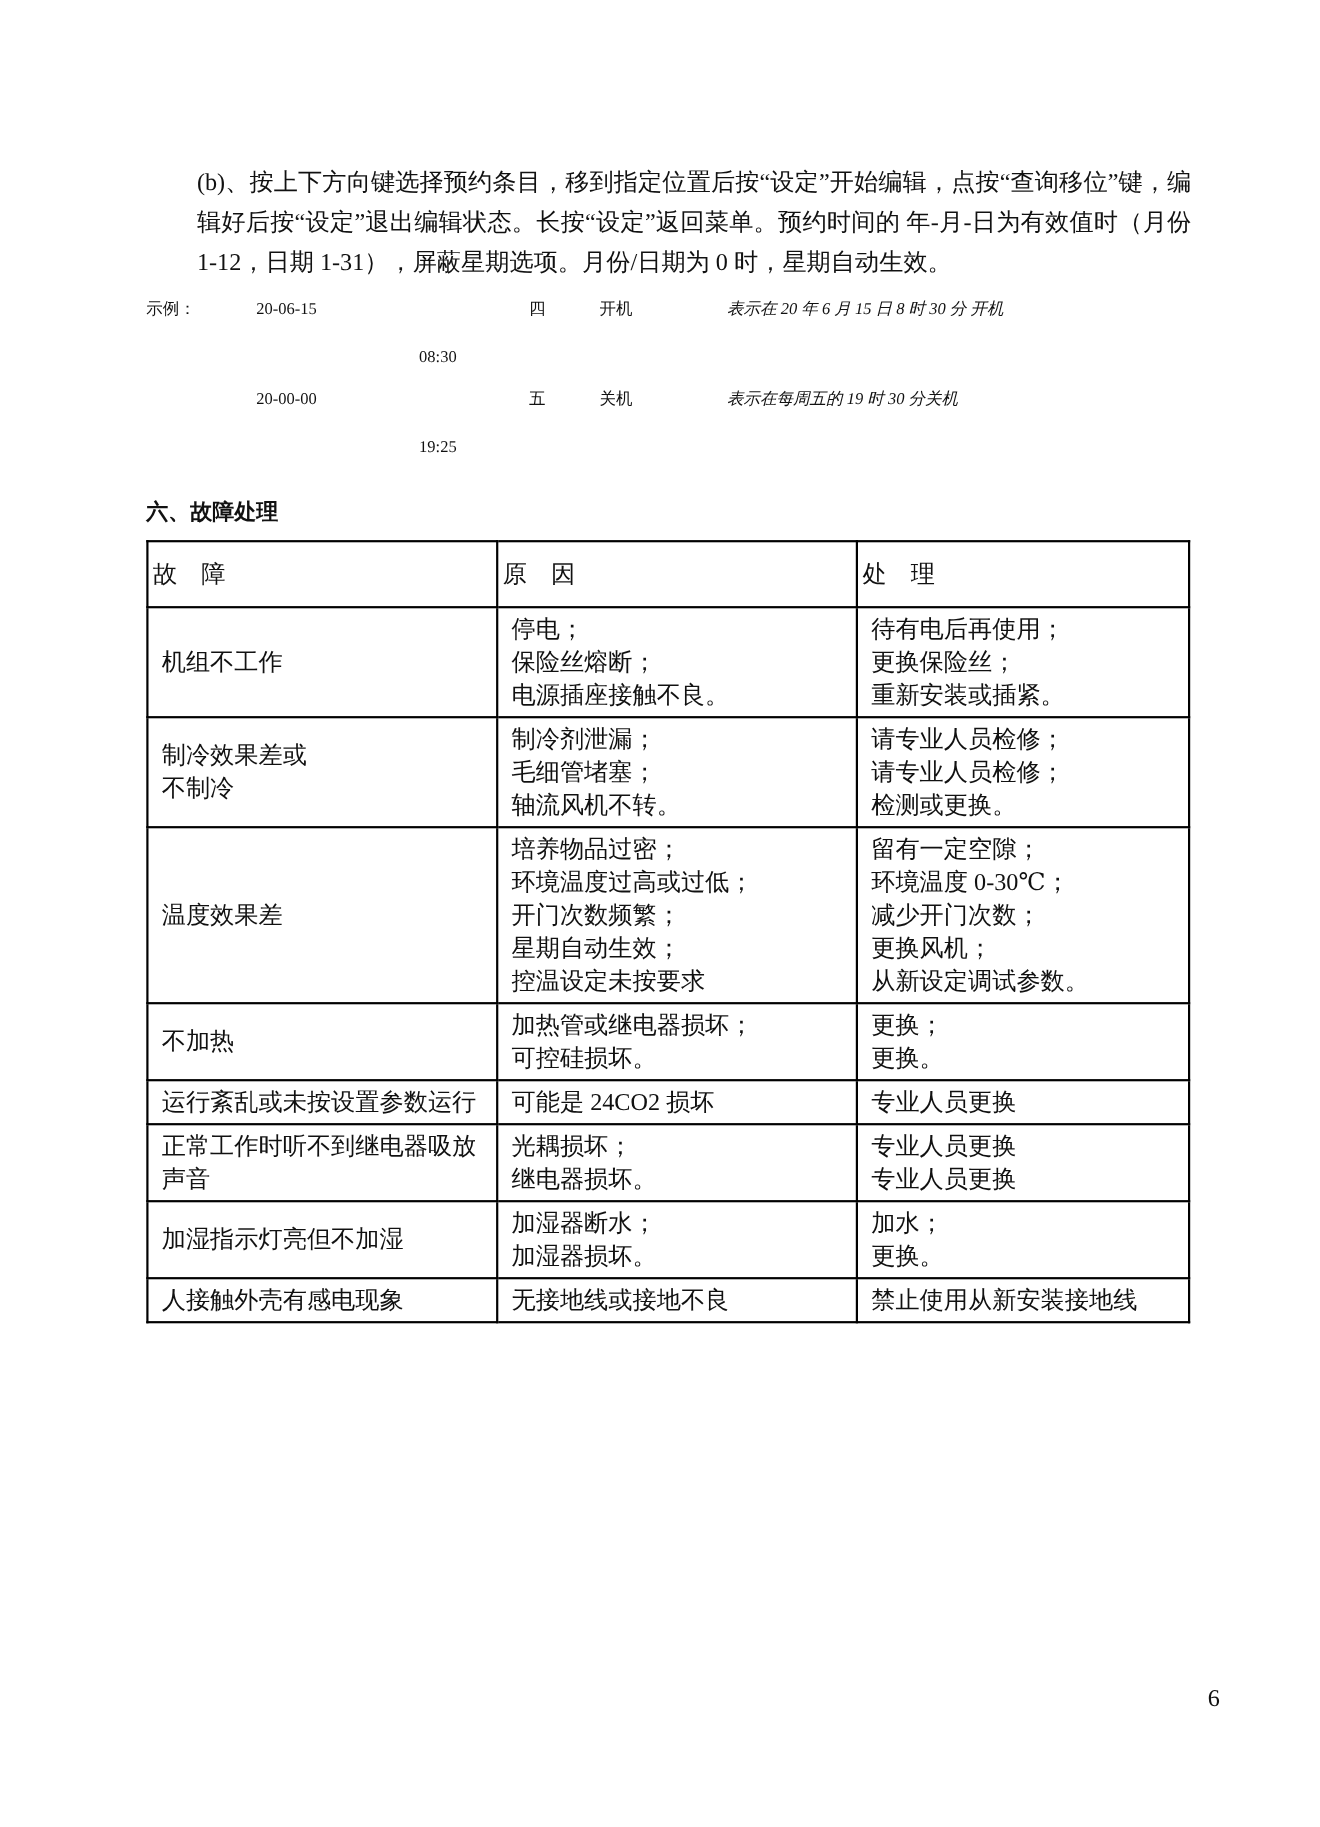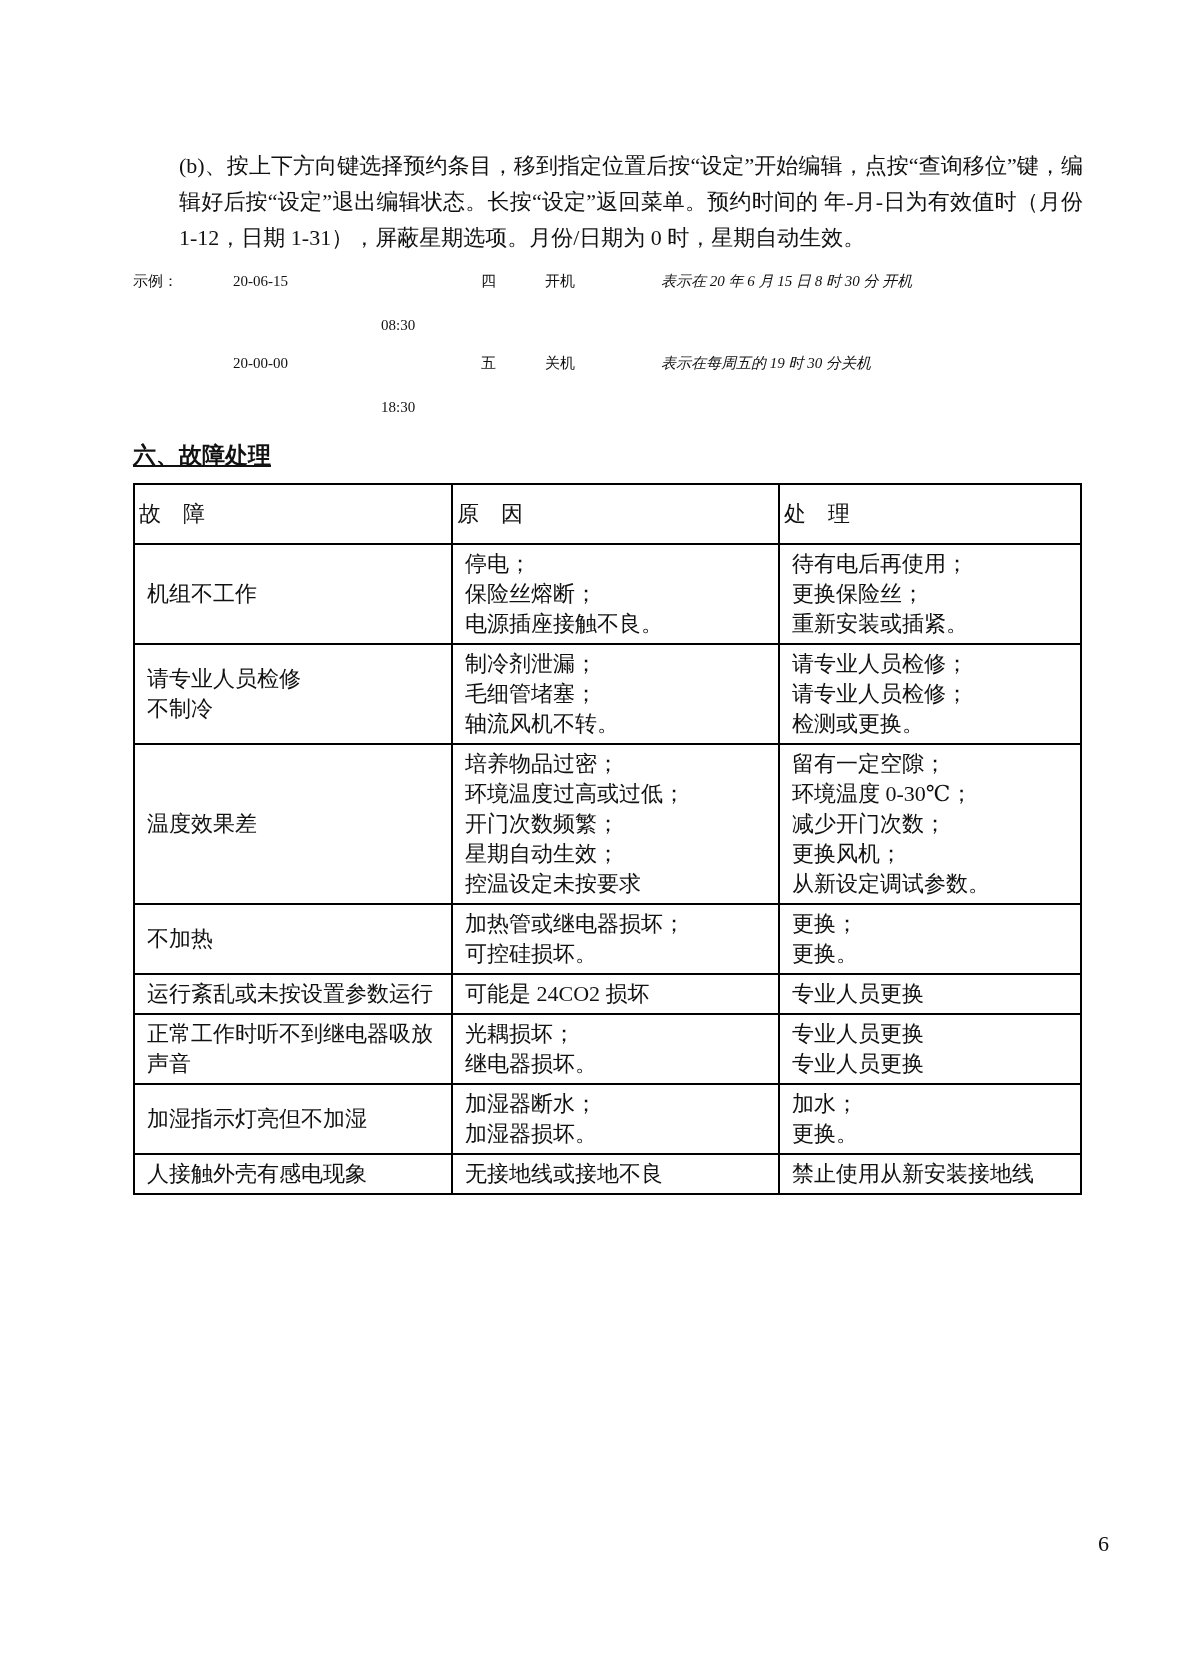--- a/index.html
+++ b/index.html
@@ -15,23 +15,22 @@
   .examples { margin-top:6px; }
   .example-row { display:flex; font-size:15px; line-height:38px; }
   .ex-label   { width:100px; }
   .ex-date    { width:148px; }
   .ex-time    { width:100px;margin-top:44px; }
   .ex-week    { width:64px;  }
   .ex-action  { width:116px; }
   .ex-meaning { flex:1;font-style:italic; }
 
   .section-title {
-    margin-top:14px; font-size:23px; font-weight:bold;
+    margin-top:26px; font-size:20px; font-weight:bold;
     font-family:"Liberation Sans","DejaVu Sans",sans-serif;
-    text-decoration:underline;
   }
 
   table.fault-table {
     margin-top:12px; border-collapse:collapse; table-layout:fixed;
     width:947px; background:transparent;
   }
   .fault-table th, .fault-table td {
     border:2px solid #000; font-weight:normal; font-size:22px;
     vertical-align:middle; background:transparent;
   }
@@ -101,21 +100,21 @@
           <span class="ex-label">示例：</span>
           <span class="ex-date">20-06-15</span>
           <span class="ex-time">08:30</span>
           <span class="ex-week">四</span>
           <span class="ex-action">开机</span>
           <span class="ex-meaning">表示在 20 年 6 月 15 日 8 时 30 分 开机</span>
         </div>
         <div class="example-row">
           <span class="ex-label"></span>
           <span class="ex-date">20-00-00</span>
-          <span class="ex-time">18:30</span>
+          <span class="ex-time">19:25</span>
           <span class="ex-week">五</span>
           <span class="ex-action">关机</span>
           <span class="ex-meaning">表示在每周五的 19 时 30 分关机</span>
         </div>
       </div>
 
     <div class="section-title">六、故障处理</div>
 
     <table class="fault-table">
       <colgroup>
@@ -141,21 +140,21 @@
               <div class="cell-line">电源插座接触不良。</div>
             </td>
             <td>
               <div class="cell-line">待有电后再使用；</div>
               <div class="cell-line">更换保险丝；</div>
               <div class="cell-line">重新安装或插紧。</div>
             </td>
           </tr>
           <tr>
             <td>
-              <div class="cell-line">请专业人员检修</div>
+              <div class="cell-line">制冷效果差或</div>
               <div class="cell-line">不制冷</div>
             </td>
             <td>
               <div class="cell-line">制冷剂泄漏；</div>
               <div class="cell-line">毛细管堵塞；</div>
               <div class="cell-line">轴流风机不转。</div>
             </td>
             <td>
               <div class="cell-line">请专业人员检修；</div>
               <div class="cell-line">请专业人员检修；</div>

